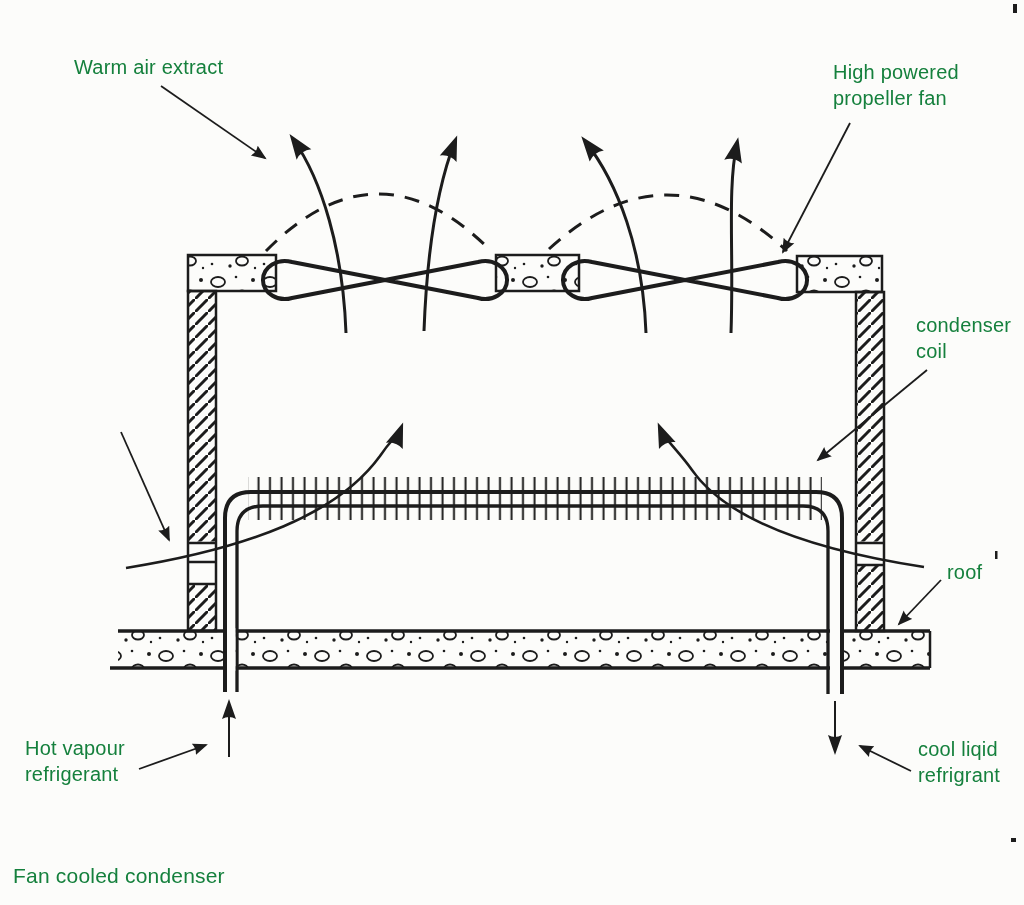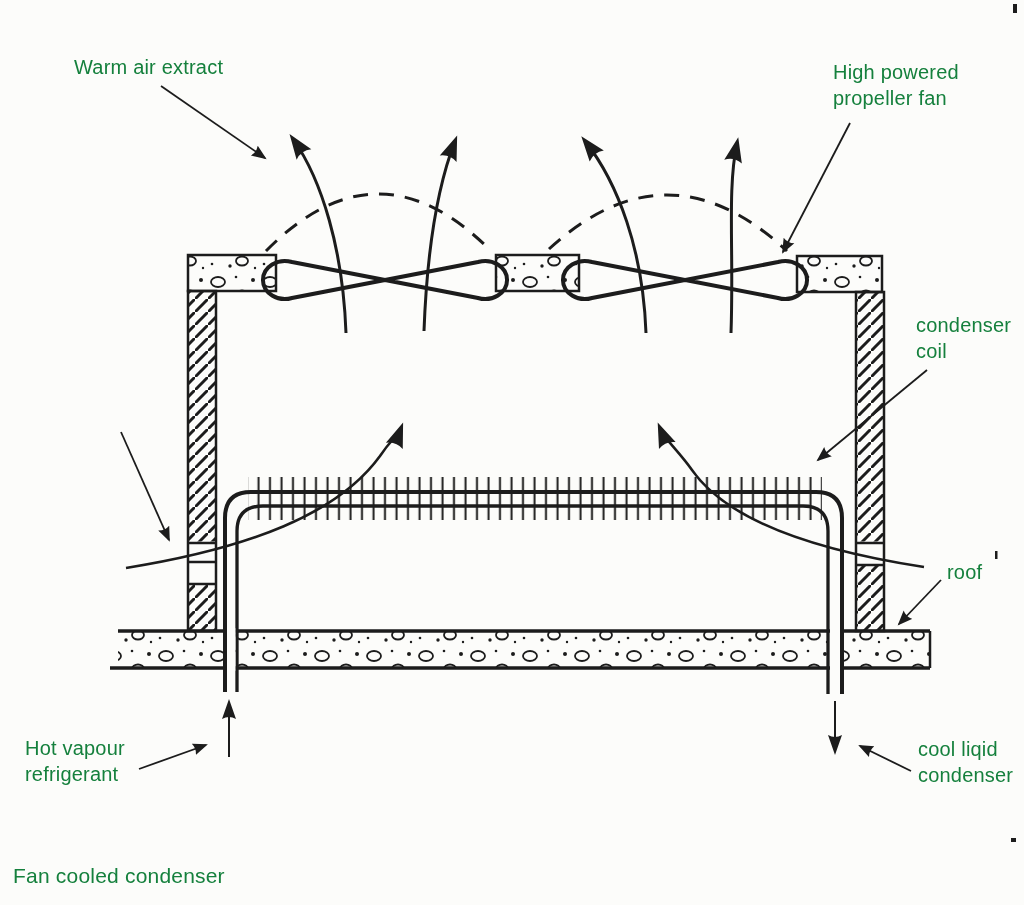--- a/index.html
+++ b/index.html
@@ -149,16 +149,16 @@
 
   <div class="lbl right-col" style="left:916px; top:313px;">condenser
 coil</div>
 
   <div class="lbl" style="left:947px; top:560px;">roof</div>
 
   <div class="lbl" style="left:13px; top:736px;margin-left:12px;">Hot vapour
 refrigerant</div>
 
   <div class="lbl right-col" style="left:918px; top:737px;">cool liqid
-condenser</div>
+refrigrant</div>
 
   <div class="lbl caption" style="left:13px; top:863px;text-align:center;">Fan cooled condenser</div>
 </div>
 
 </body></html>

